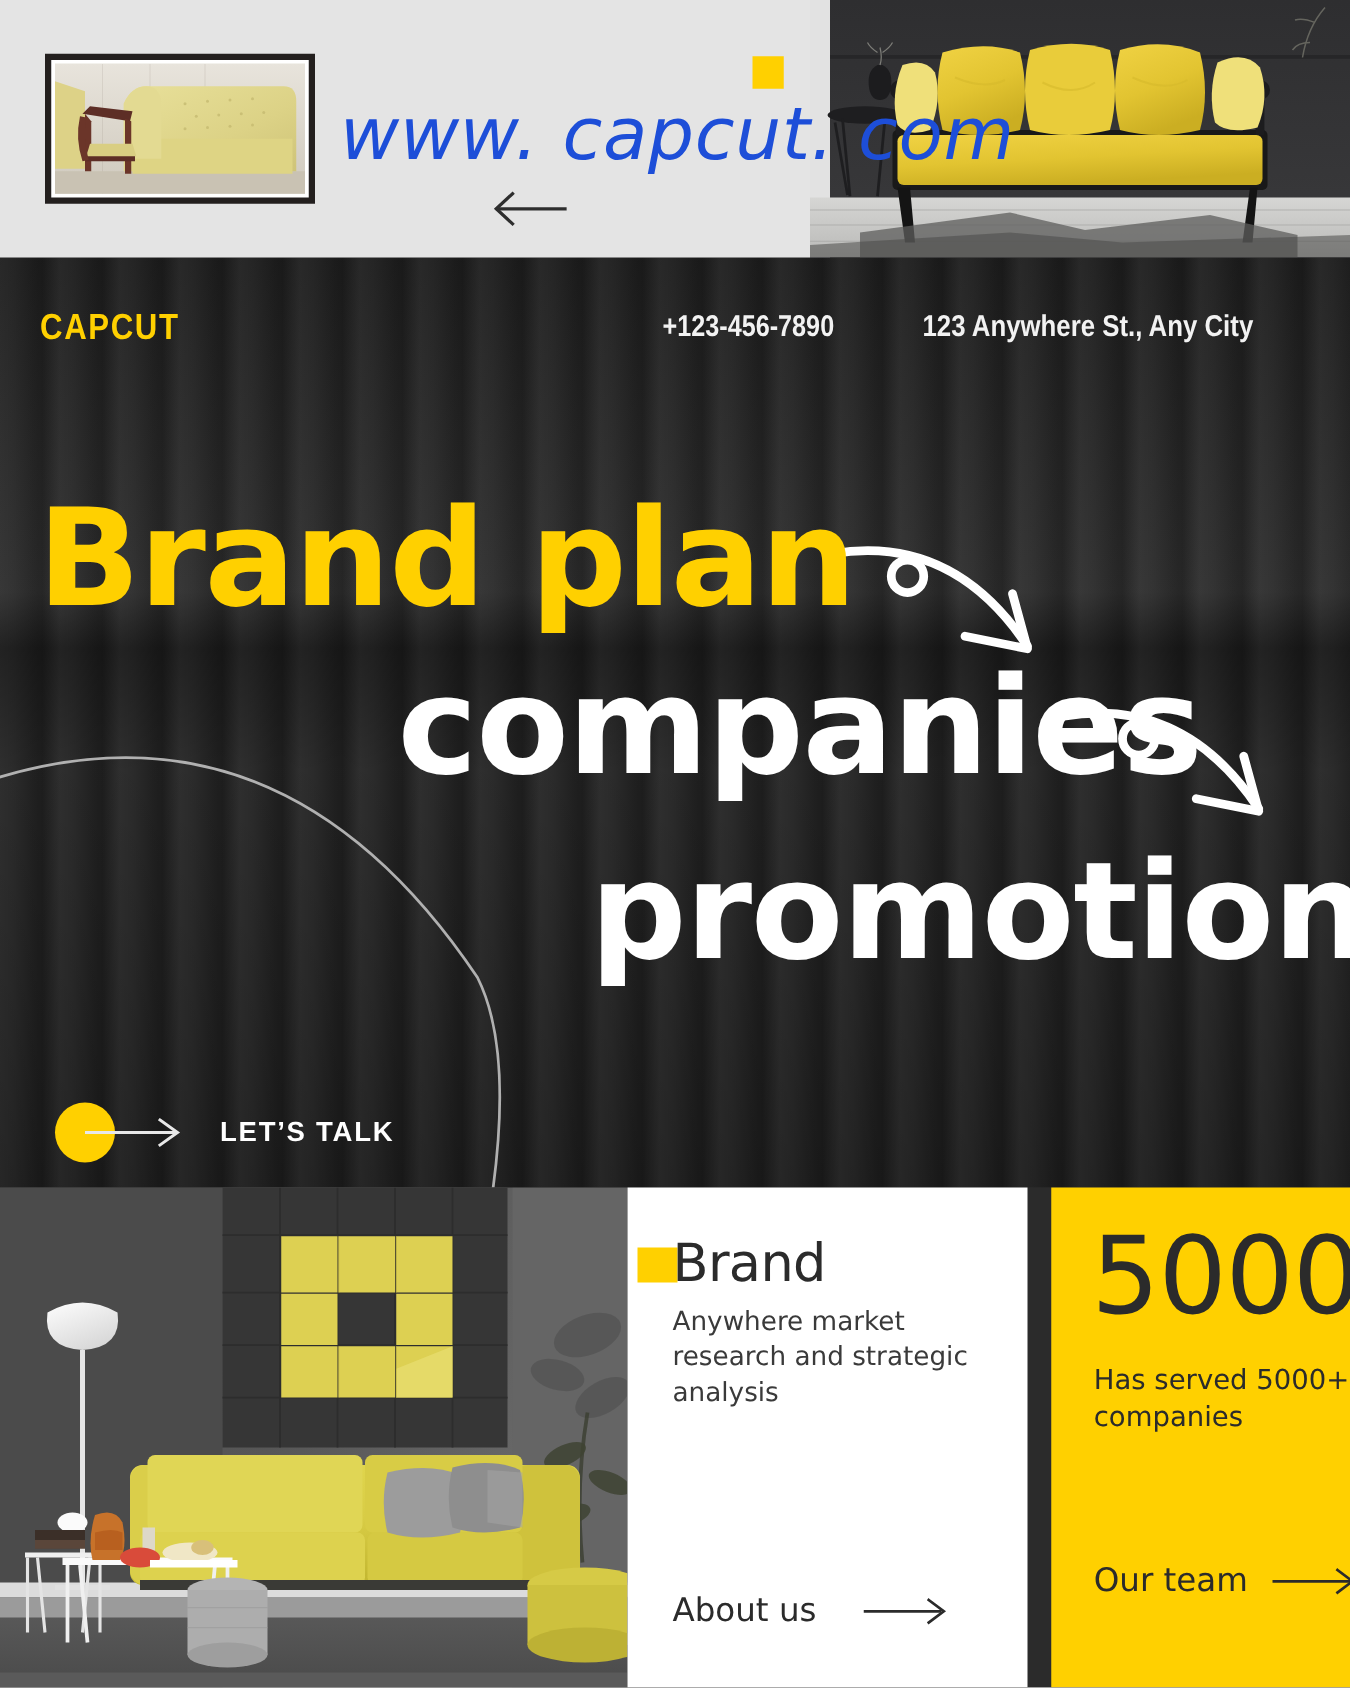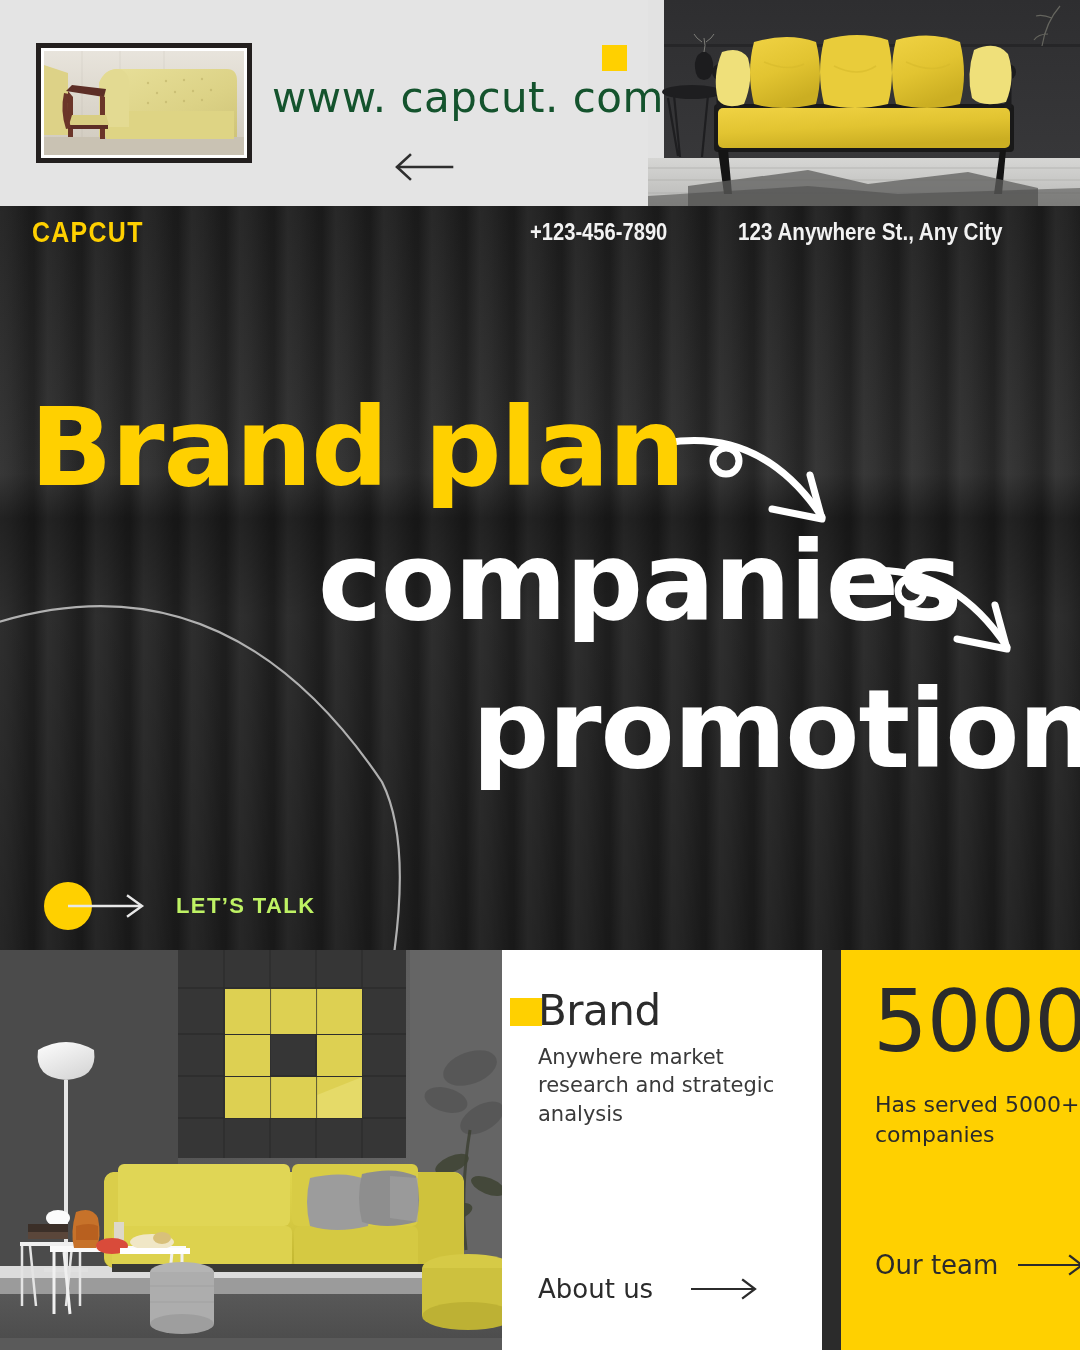--- a/index.html
+++ b/index.html
@@ -43,26 +43,27 @@
   }
   #thumb-photo {
     position: relative;
     width: 100%; height: 100%;
     overflow: hidden;
     background: #cfc9b8;
   }
   .url-text {
     position: absolute;
     left: 272px; top: 73px;
-    font-size: 42px;
+    font-size: 58px;
     letter-spacing: 0.5px;
-    color: #14532d;
+    color: #1d4ed8;
     font-family: "DejaVu Sans", sans-serif;
     font-weight: 400;
     white-space: nowrap;
+    font-style: italic;
   }
   #yellow-sq-small {
     position: absolute;
     left: 602px; top: 45px;
     width: 25px; height: 26px;
     background: #ffd000;
     z-index: 6;
   }
   #yellow-sq-big {
     position: absolute;
@@ -114,21 +115,21 @@
     background: linear-gradient(180deg,
       rgba(0,0,0,0.18) 0%,
       rgba(255,255,255,0.03) 36%,
       rgba(0,0,0,0.30) 42%,
       rgba(0,0,0,0.05) 55%,
       rgba(0,0,0,0.22) 100%);
   }
 
   .hero-topbar {
     position: absolute;
-    left: 0; top: 10px;
+    left: 0; top: 40px;
     width: 948px; height: 46px;
     z-index: 9;
     text-align: right;
   }
   #brand-logo {
     position: absolute;
     left: 32px; top: 0;
     color: #ffd000;
     font-size: 29px;
     font-weight: bold;
@@ -198,21 +199,21 @@
   }
   #lets-talk-dot {
     width: 48px; height: 48px;
     border-radius: 50%;
     background: #ffd000;
     flex: none;
   }
   #lets-talk-arrow { margin-left: -26px; flex: none; }
   #lets-talk-label {
     margin-left: 24px;
-    color: #bef264;
+    color: #ffffff;
     font-size: 22px;
     font-weight: bold;
     letter-spacing: 1.4px;
     white-space: nowrap;
   }
 
   
   #bottom-photo {
     position: absolute;
     left: 0; top: 950px;

